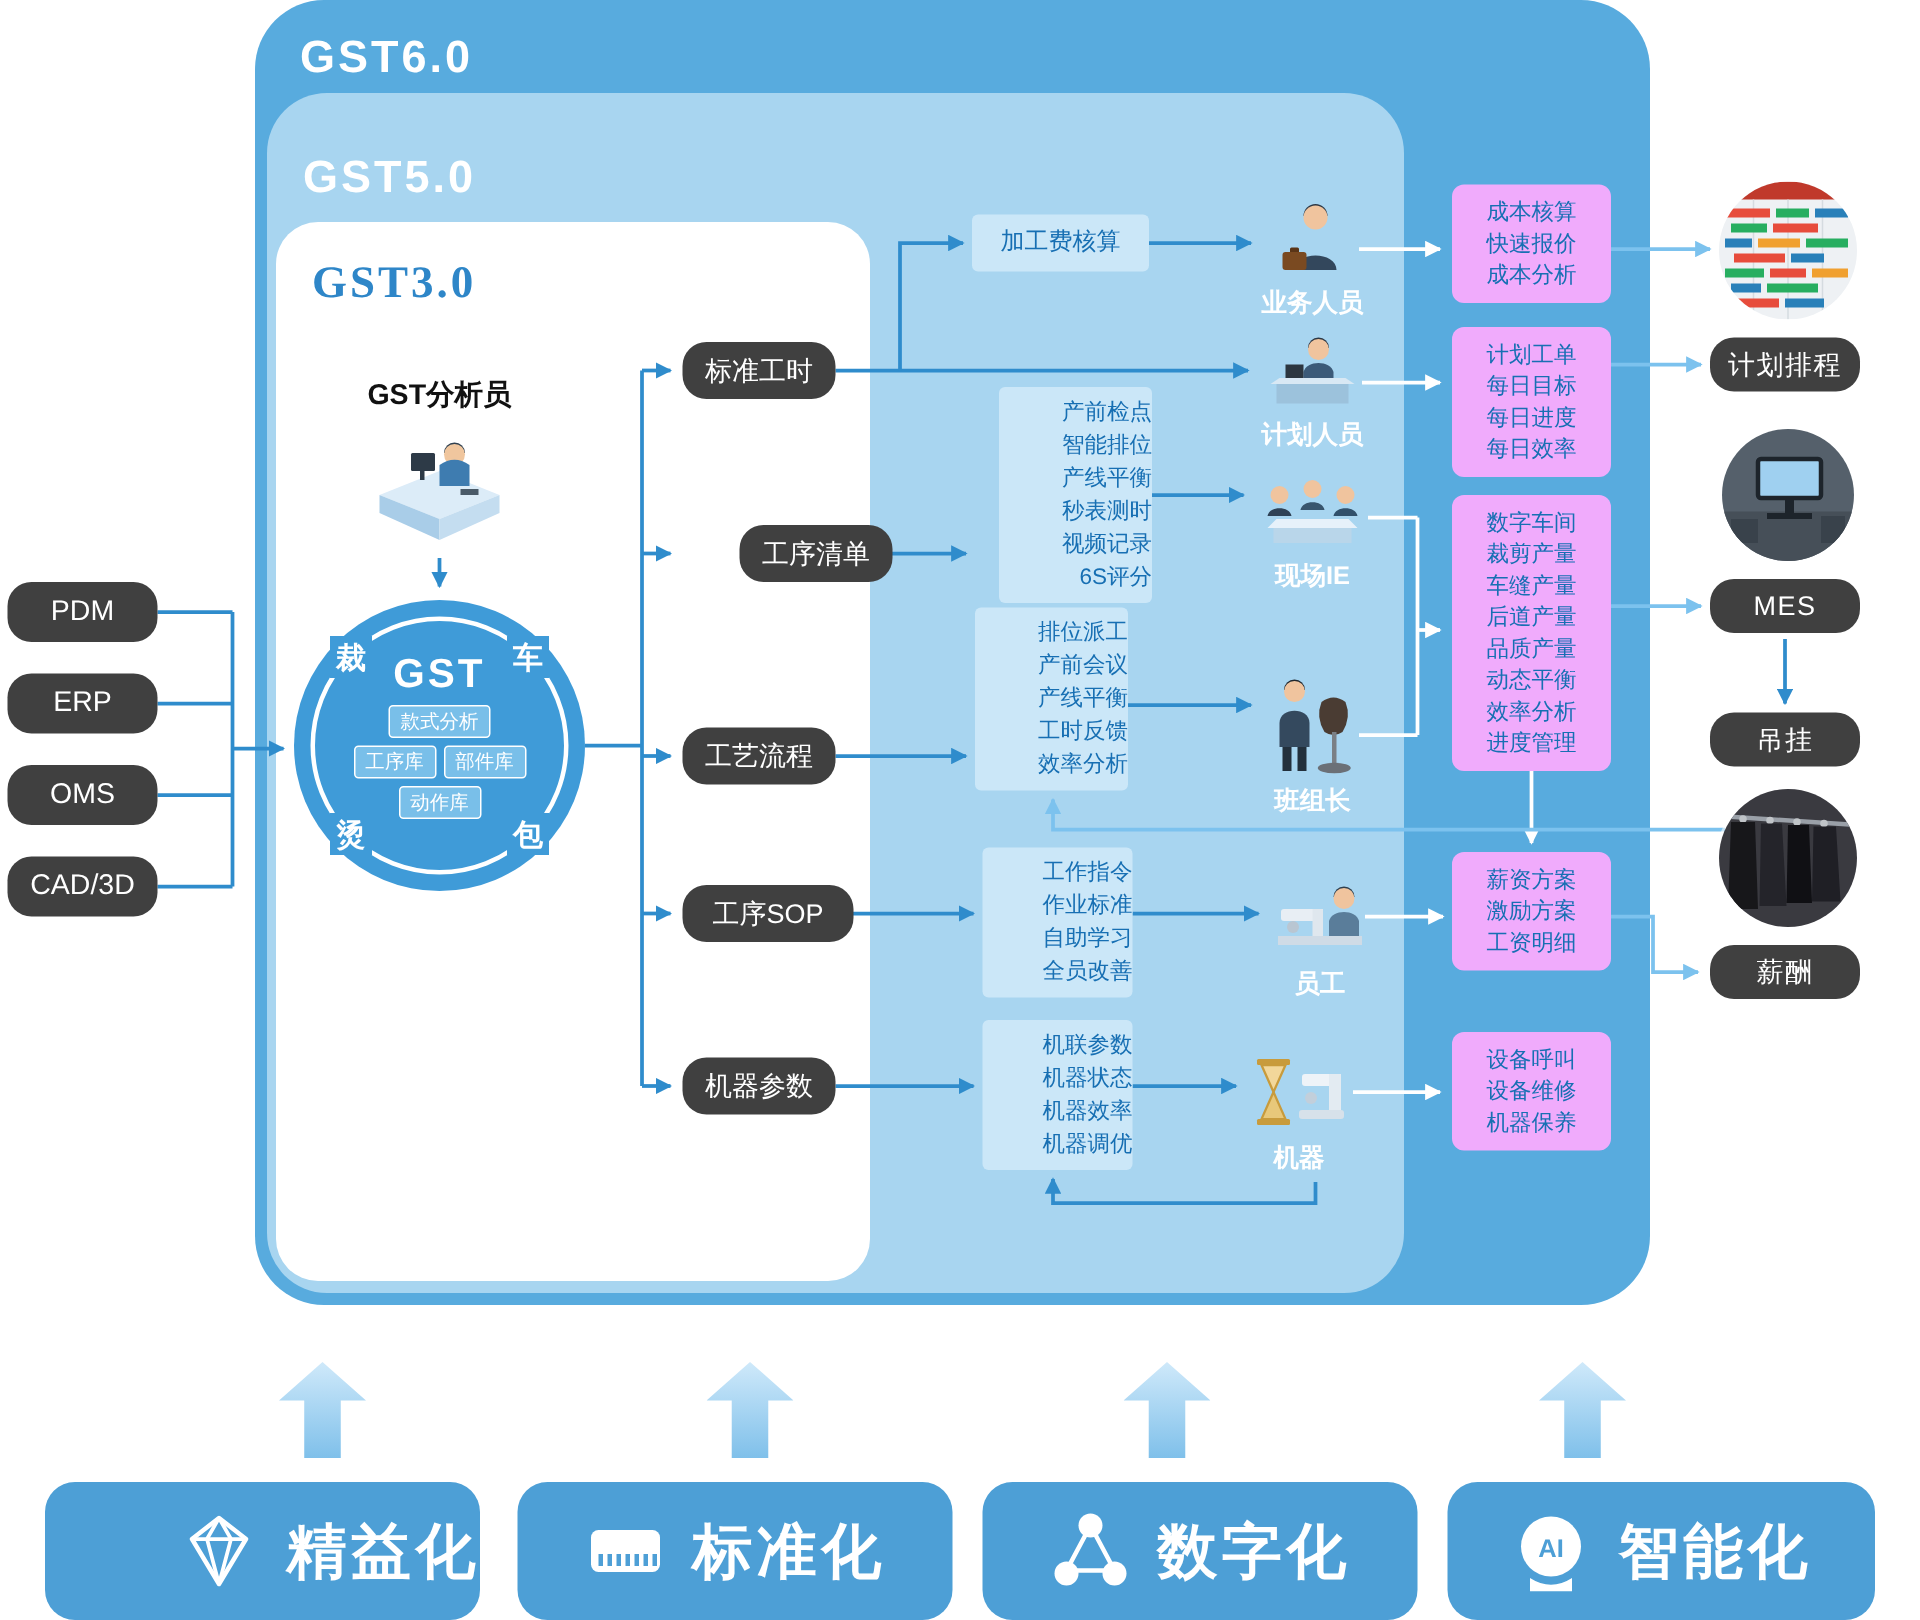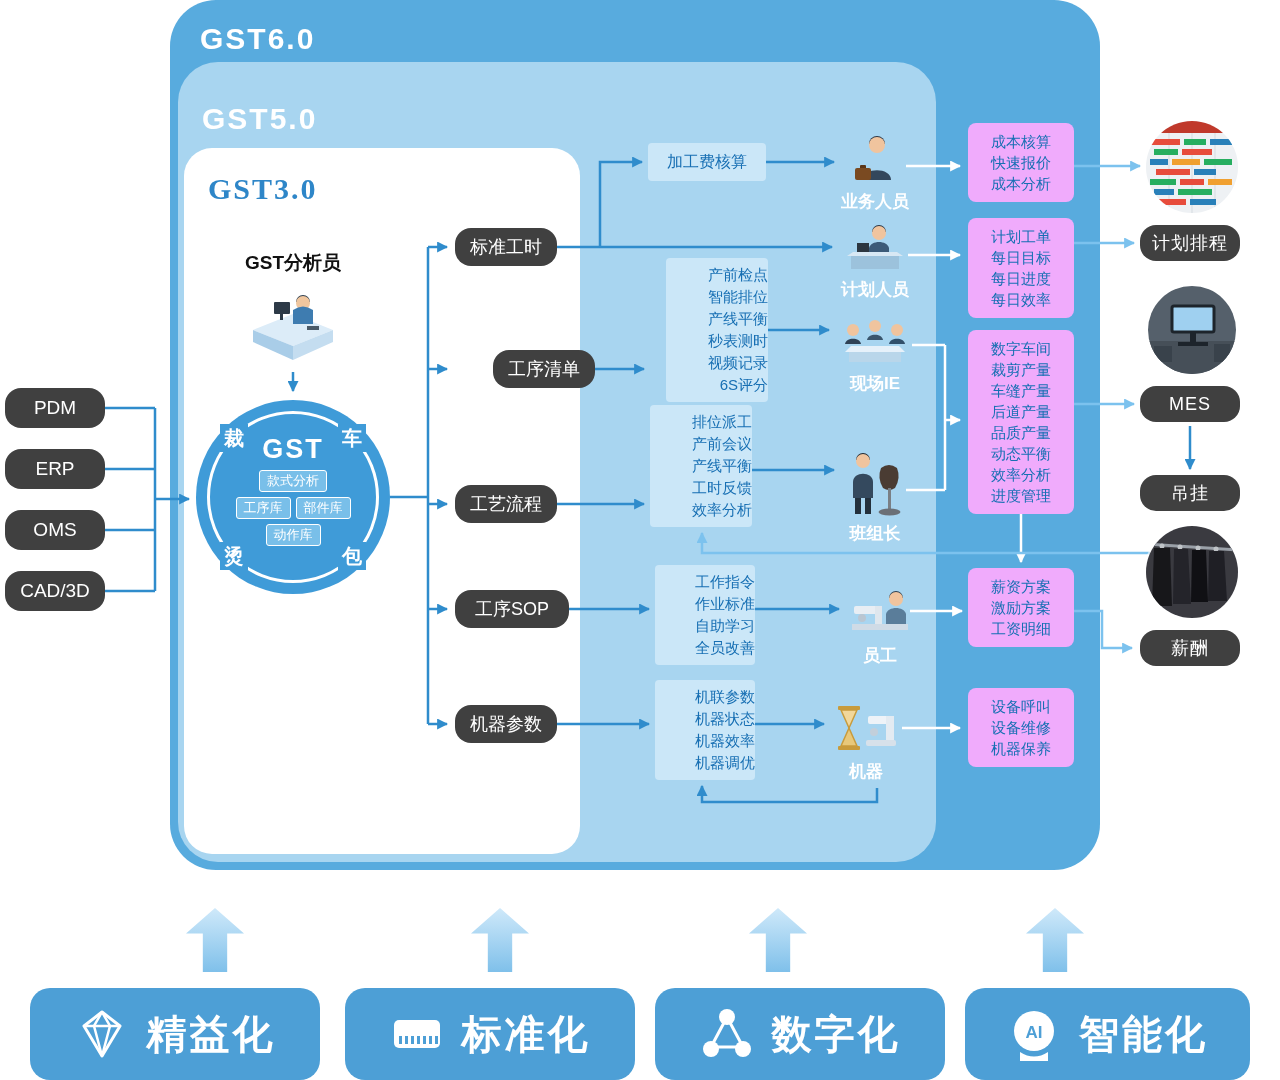--- a/index.html
+++ b/index.html
@@ -378,21 +378,21 @@
   <div class="blue-box ext-box" style="left:1140px;top:225px;width:100px;height:36px;text-align:right;">计划排程</div>
   <div class="blue-box ext-box" style="left:1140px;top:386px;width:100px;height:36px;">MES</div>
   <div class="blue-box ext-box" style="left:1140px;top:475px;width:100px;height:36px;">吊挂</div>
   <div class="blue-box ext-box" style="left:1140px;top:630px;width:100px;height:36px;">薪酬</div>
 
   <div class="up-arrow" style="left:186px;top:908px;"></div>
   <div class="up-arrow" style="left:471px;top:908px;"></div>
   <div class="up-arrow" style="left:749px;top:908px;"></div>
   <div class="up-arrow" style="left:1026px;top:908px;"></div>
 
-  <div class="pillar" style="left:30px;top:988px;width:290px;height:92px;">
+  <div class="pillar" style="left:30px;top:988px;width:290px;height:92px;justify-content:flex-end;">
     <svg class="p-icon" viewBox="0 0 54 54">
       <polygon points="27,5 45,19 27,49 9,19" fill="none" stroke="#fff" stroke-width="3" stroke-linejoin="round"></polygon>
       <polyline points="9,19 45,19" fill="none" stroke="#fff" stroke-width="2.5"></polyline>
       <polyline points="27,5 19,19 27,49" fill="none" stroke="#fff" stroke-width="2.5"></polyline>
       <polyline points="27,5 35,19 27,49" fill="none" stroke="#fff" stroke-width="2.5"></polyline>
     </svg>
     <div class="pillar-label">精益化</div>
   </div>
 
   <div class="pillar" style="left:345px;top:988px;width:290px;height:92px;">

